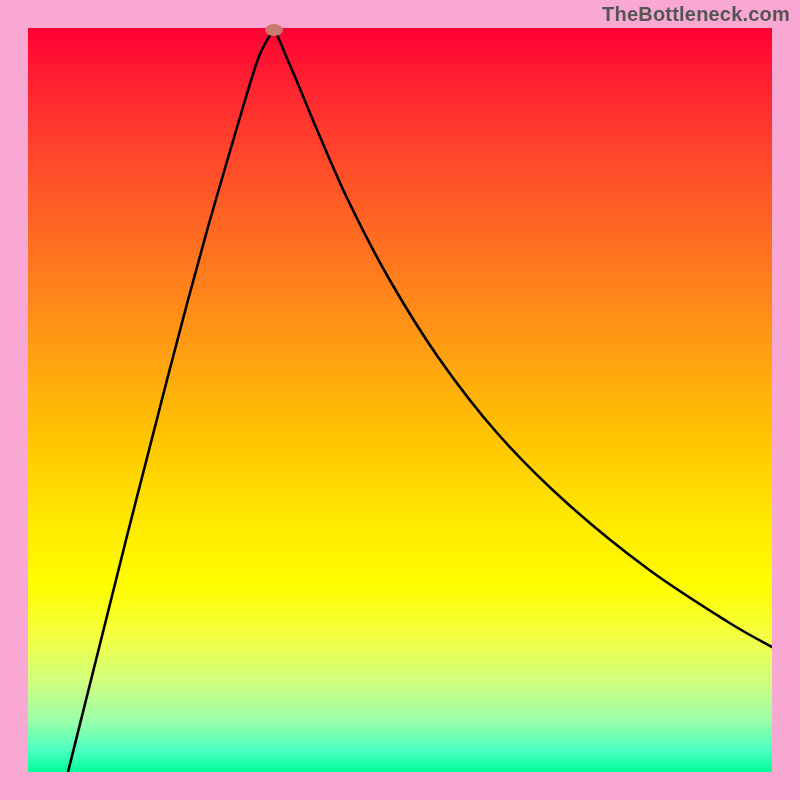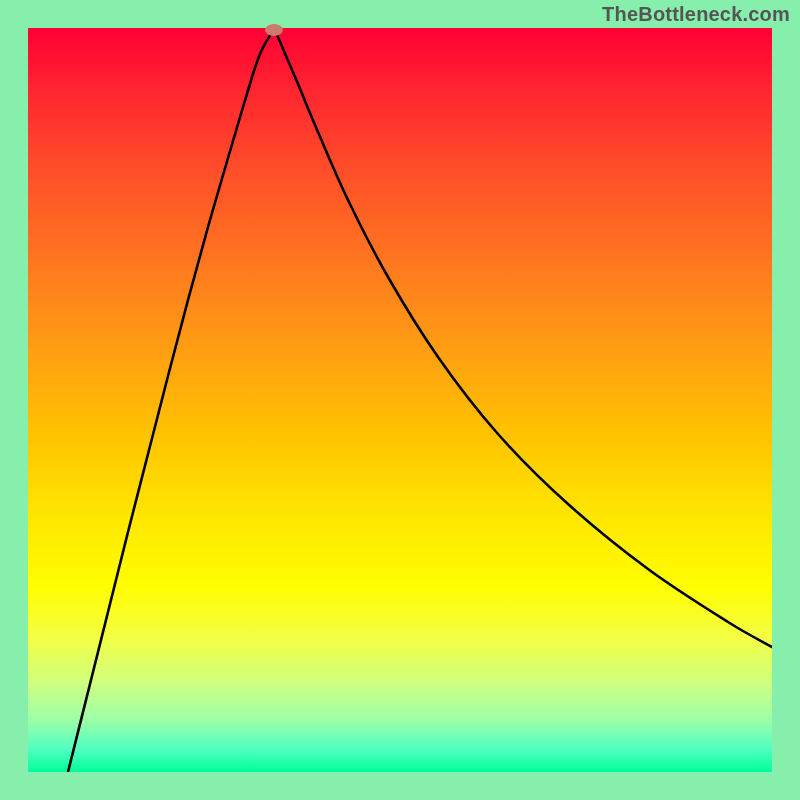--- a/index.html
+++ b/index.html
@@ -1,16 +1,16 @@
 <!DOCTYPE html>
 <html><head>
 <meta charset="utf-8">
 <style>
   html,body{margin:0;padding:0;width:800px;height:800px;overflow:hidden;background:#000;}
-  .frame{position:absolute;top:0;left:0;width:800px;height:800px;background:#86efac;}
+  .frame{position:absolute;top:0;left:0;width:800px;height:800px;background:#f9a8d4;}
   .plot-area{
     position:absolute;
     top:28px;left:28px;width:744px;height:744px;
     background:linear-gradient(to bottom,
       #ff0033 0%,
       #ff2430 8%,
       #ff4a2a 18%,
       #ff7220 30%,
       #ff9a14 42%,
       #ffc400 55%,

